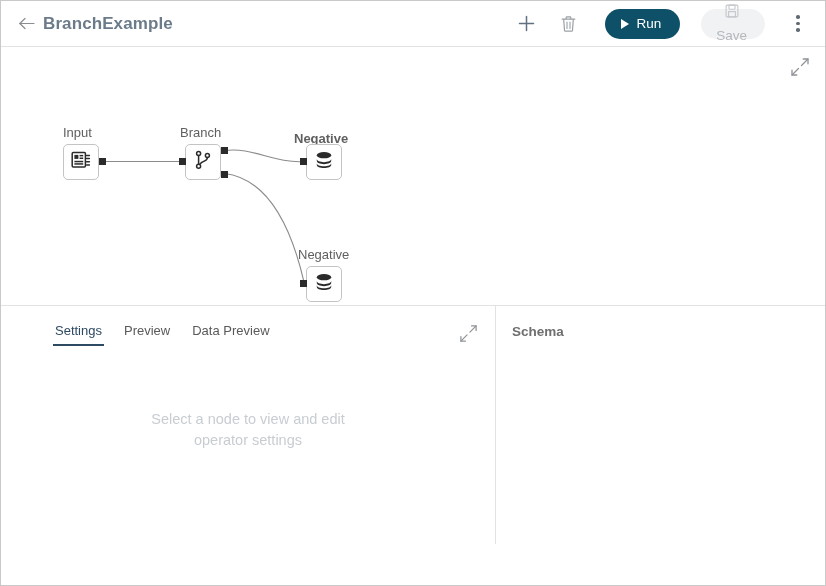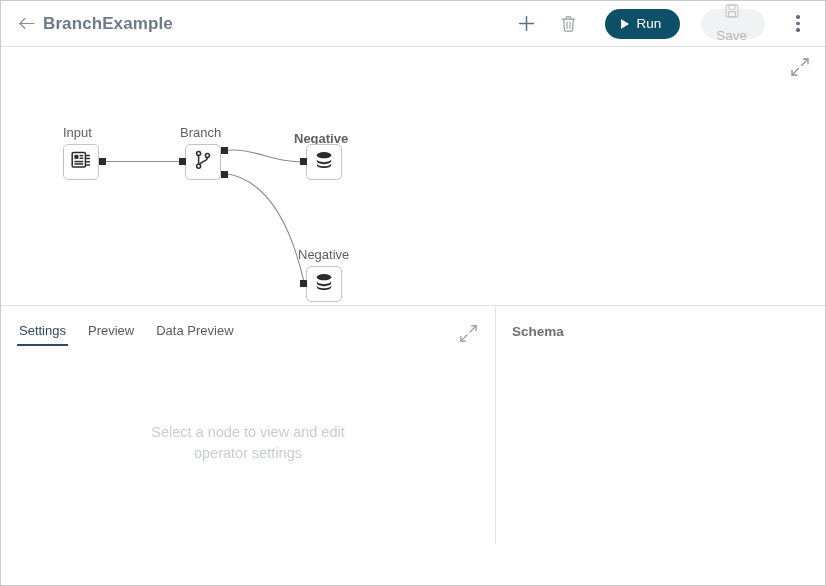--- a/index.html
+++ b/index.html
@@ -169,20 +169,21 @@
     position: relative;
     display: flex;
     height: calc(586px - 2px - 46px - 260px);
   }
 
   .panel-left {
     position: relative;
     width: 494px;
     flex: 0 0 494px;
     background: #ffffff;
+    padding-left: 36px;
   }
 
   .panel-divider {
     position: absolute;
     left: 494px;
     top: 0;
     width: 1px;
     height: 238px;
     background: #e2e2e2;
   }
@@ -233,21 +234,20 @@
 
   .empty-msg {
     position: absolute;
     left: 0; right: 0;
     top: 103px;
     text-align: center;
     font-size: 14.5px;
     line-height: 21px;
     color: #c8cdd2;
     padding: 0 90px;
-    margin-top: 13px;
   }
 </style>
 </head>
 <body>
 
 <div id="app">
 
   <div class="header">
 
     <div class="back-arrow">

